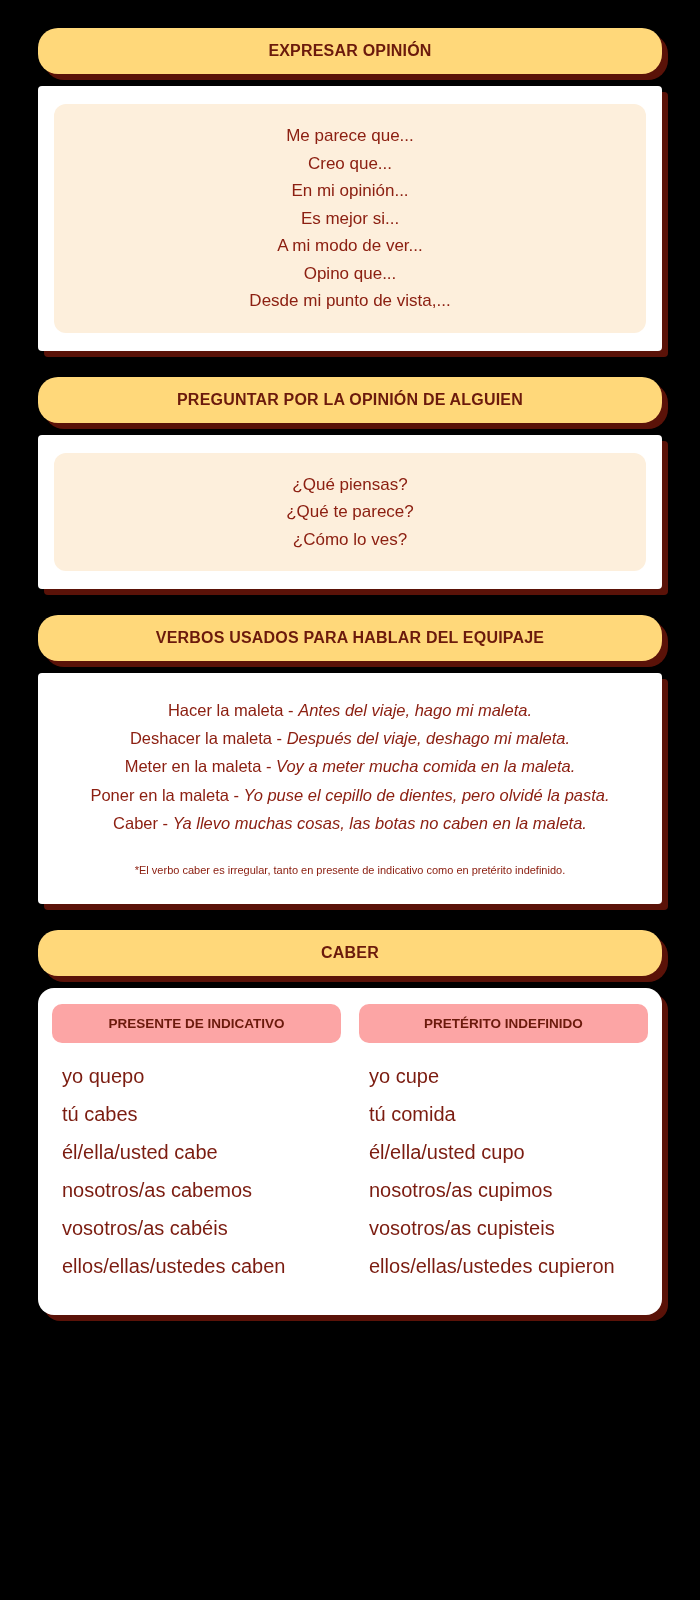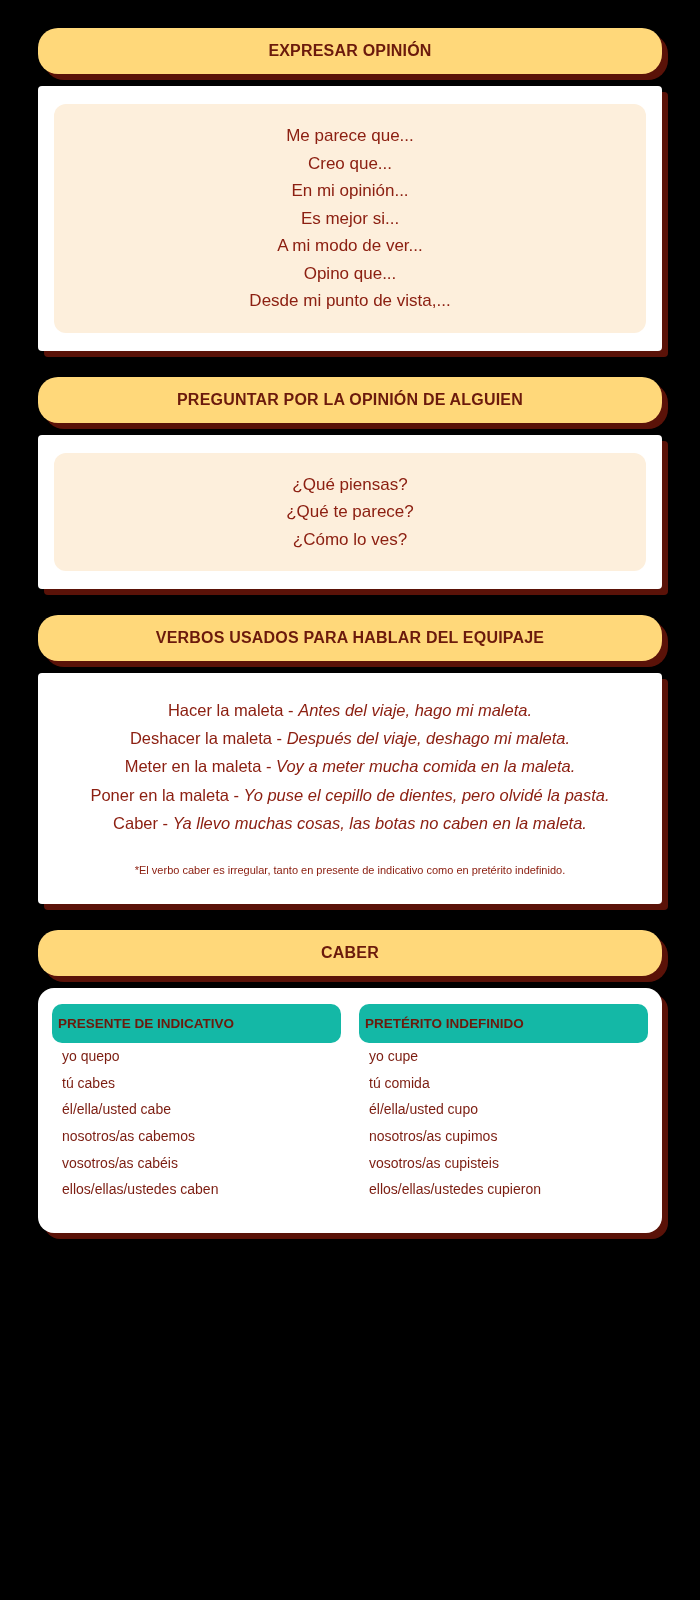--- a/index.html
+++ b/index.html
@@ -83,29 +83,31 @@
     box-shadow: 6px 6px 0 #5A1208;
     padding: 16px 14px 30px 14px;
     margin: 0 4px 0 4px;
   }
   .conj-cols {
     display: flex;
     gap: 18px;
   }
   .conj-col { flex: 1; }
   .conj-title {
-    background: #14b8a6;
+    background: #fca5a5;
     border-radius: 10px;
+    text-align: center;
     font-weight: bold;
     font-size: 13.5px;
     color: #6B1A0C;
     padding: 12px 6px;
+    margin-bottom: 14px;
   }
   .conj-item {
-    font-size: 14px;
+    font-size: 20px;
     line-height: 1.9;
     color: #7B1C10;
     padding-left: 10px;
   }
 </style>
 </head>
 <body>
 
 <div class="section">
   <div class="header-pill">EXPRESAR OPINIÓN</div>

